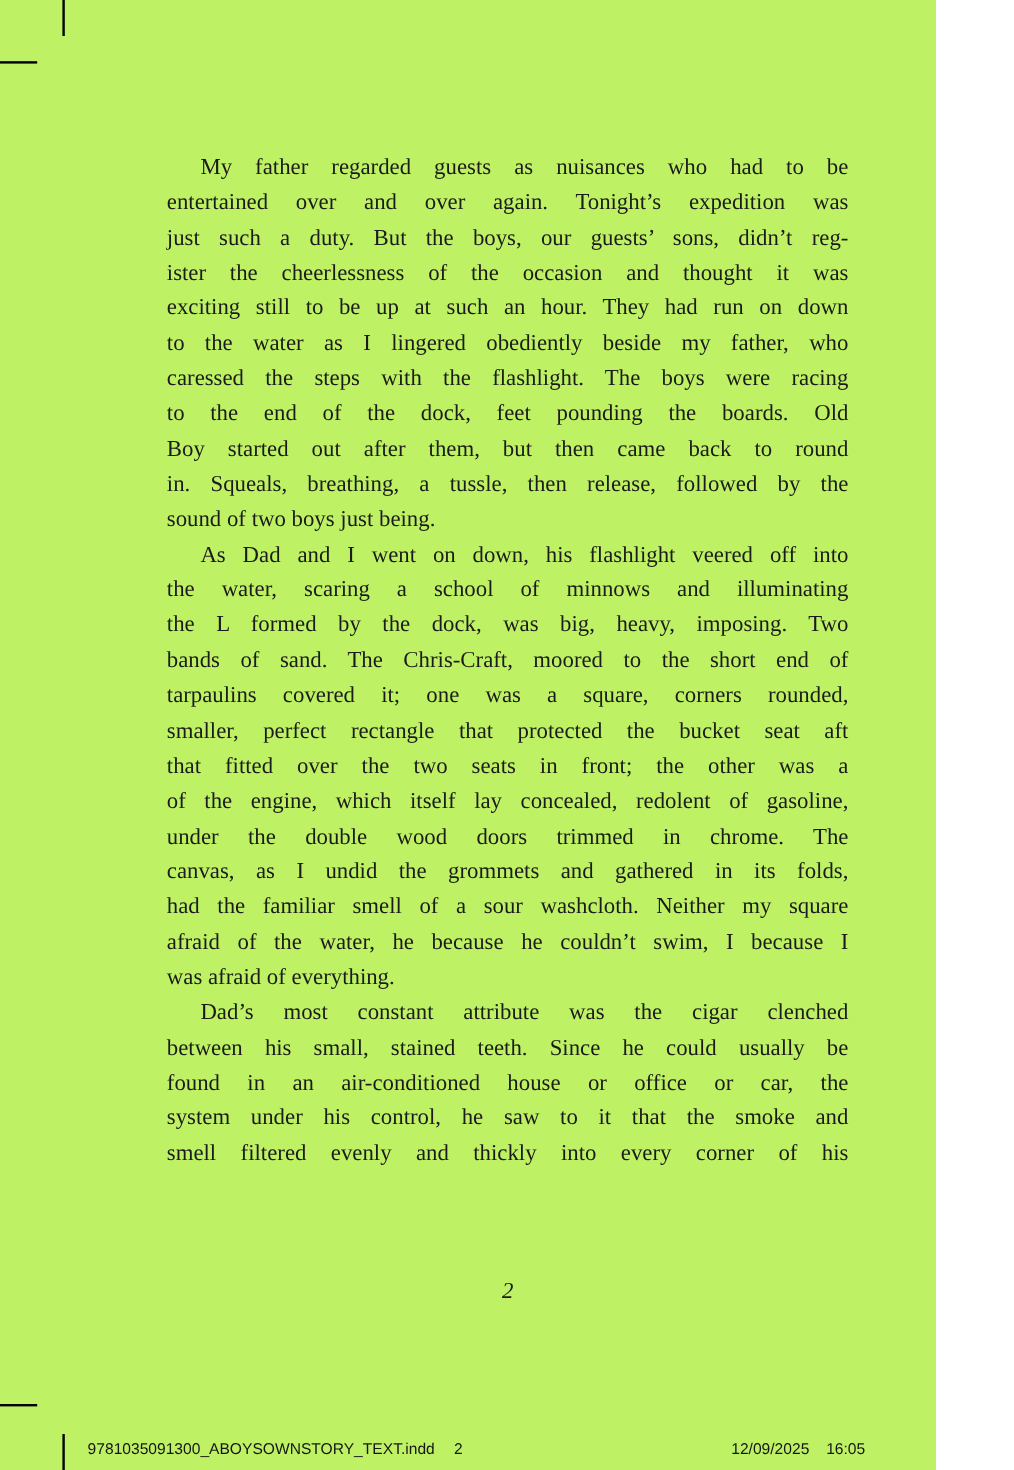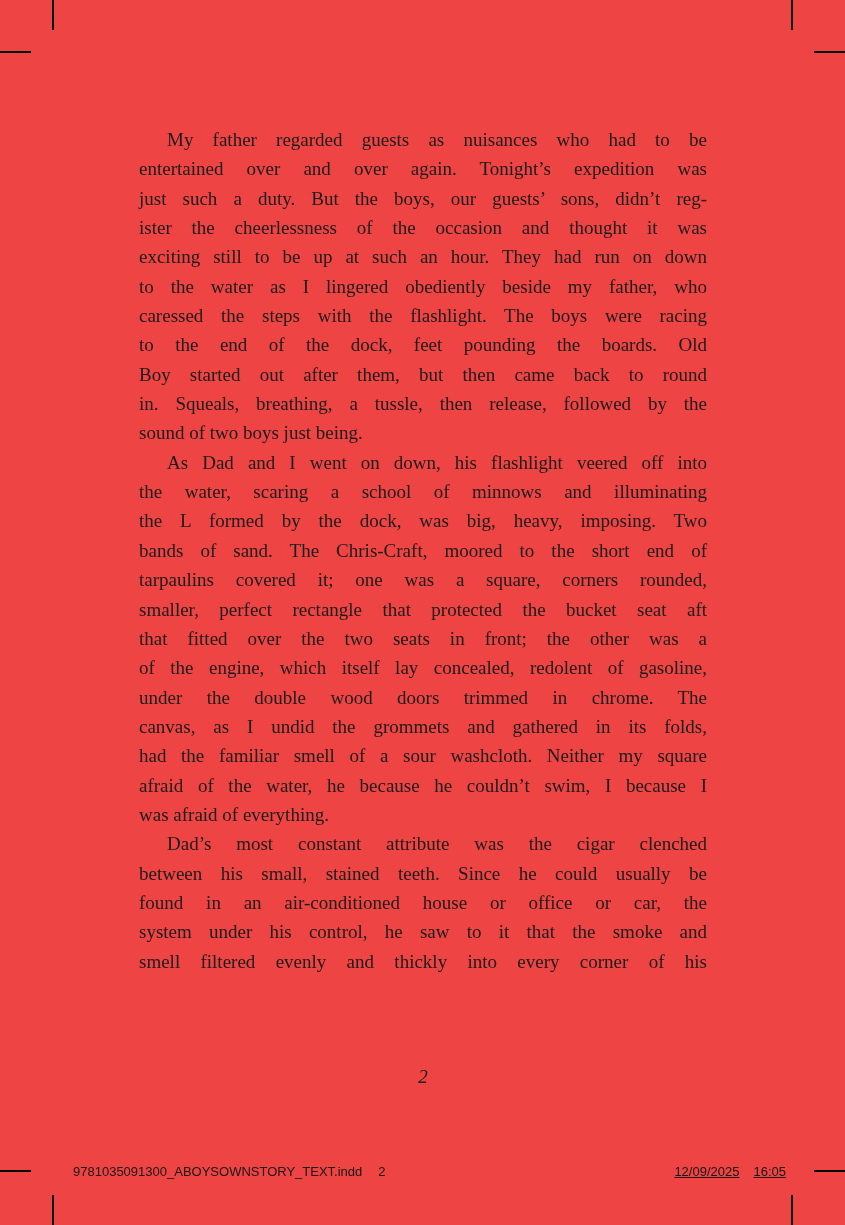--- a/index.html
+++ b/index.html
@@ -2,23 +2,23 @@
 <html><head>
 <meta charset="utf-8">
 <style>
   html, body {
     margin: 0;
     padding: 0;
     background: #ffffff;
   }
   .sheet {
     position: relative;
-    width: 845px;
+    width: 780px;
     height: 1225px;
-    background: #ef4444;
+    background: #bef264;
     overflow: hidden;
     font-family: "Liberation Serif", serif;
   }
 
   
   .crop { position: absolute; background: #000000; }
   .crop.v { width: 2px; height: 30px; }
   .crop.h { width: 31px; height: 2px; }
   .crop.tl-v { left: 52px;  top: 0; }
   .crop.tl-h { left: 0;     top: 51px; }
@@ -56,29 +56,29 @@
     width: 568px;
     text-align: center;
     font-style: italic;
     font-size: 19px;
     color: #1b1b1b;
   }
 
   
   .slug {
     position: absolute;
-    top: 1164px;
+    top: 1200px;
     font-family: "Liberation Sans", sans-serif;
     font-size: 13px;
     line-height: 16px;
     color: #161616;
     white-space: nowrap;
   }
   .slug-left { left: 73px; }
-  .slug-right { right: 59px; text-decoration: underline; }
+  .slug-right { right: 59px; }
   .slug .gap-sm { margin-left: 16px; }
   .slug .gap-time { margin-left: 14px; }
 </style>
 </head>
 <body>
 
 <div class="sheet">
 
   <div class="crop v tl-v"></div>
   <div class="crop h tl-h"></div>

